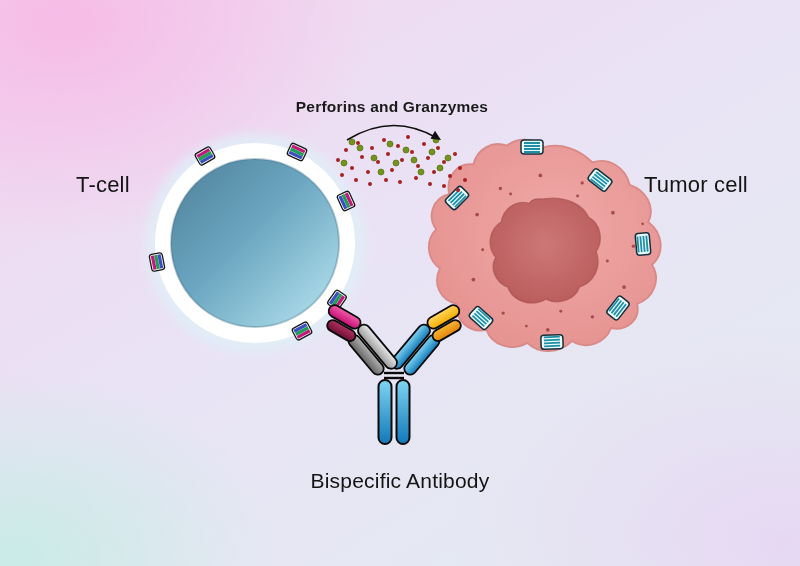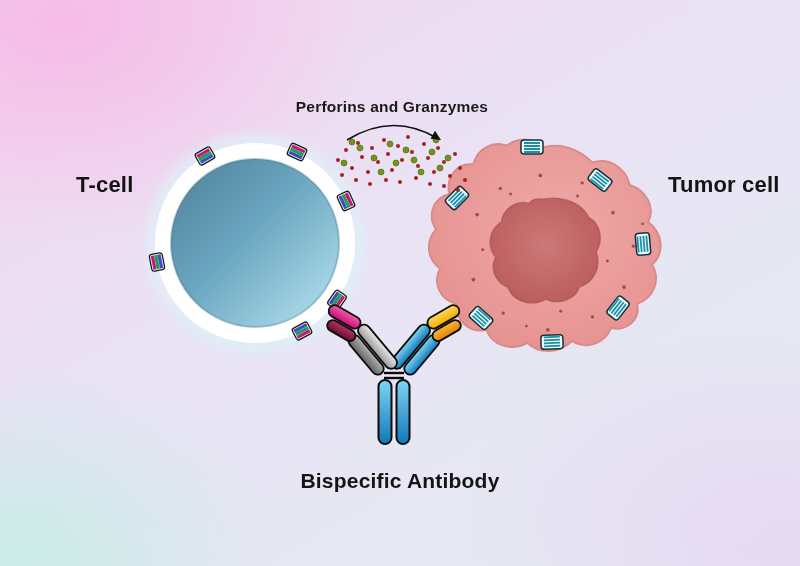--- a/index.html
+++ b/index.html
@@ -6,23 +6,23 @@
   .scene{
     position:relative;width:800px;height:566px;overflow:hidden;
     font-family:"Liberation Sans",sans-serif;
     background:
       radial-gradient(55% 55% at 8% 4%,  rgba(246,185,230,0.90) 0%, rgba(246,185,230,0) 70%),
       radial-gradient(50% 50% at 2% 98%, rgba(188,238,224,0.70) 0%, rgba(188,238,224,0) 65%),
       radial-gradient(60% 55% at 98% 96%,rgba(233,203,244,0.60) 0%, rgba(233,203,244,0) 70%),
       linear-gradient(150deg,#f3d5ee 0%,#e9e3f5 45%,#e3ecf1 100%);
   }
   .scene svg{position:absolute;left:0;top:0;}
-  .label{position:absolute;color:#141414;font-weight:700;letter-spacing:0.2px;}
+  .label{position:absolute;color:#141414;font-weight:400;letter-spacing:0.2px;}
   #label-tcell{left:76px;top:172px;font-size:22px;}
-  #label-tumor{left:668px;top:172px;font-size:22px;}
+  #label-tumor{left:644px;top:172px;font-size:22px;}
   #label-secretion{left:0;right:16px;top:98px;text-align:center;font-size:15.5px;font-weight:600;color:#1a1a1a;}
   #label-antibody{left:0;right:0;top:469px;text-align:center;font-size:21px;}
 </style>
 </head>
 <body>
 
 <div class="scene">
 
   <svg width="800" height="566" viewBox="0 0 800 566">
     <defs>

